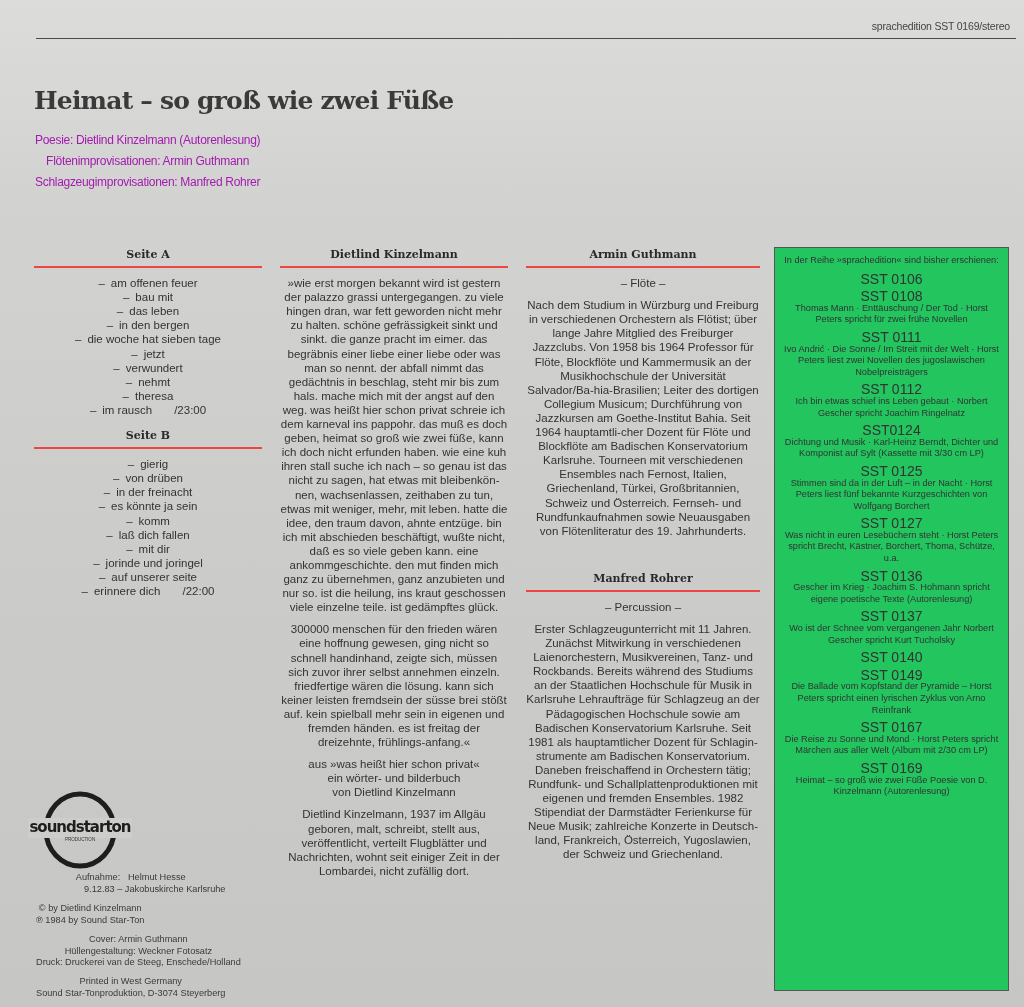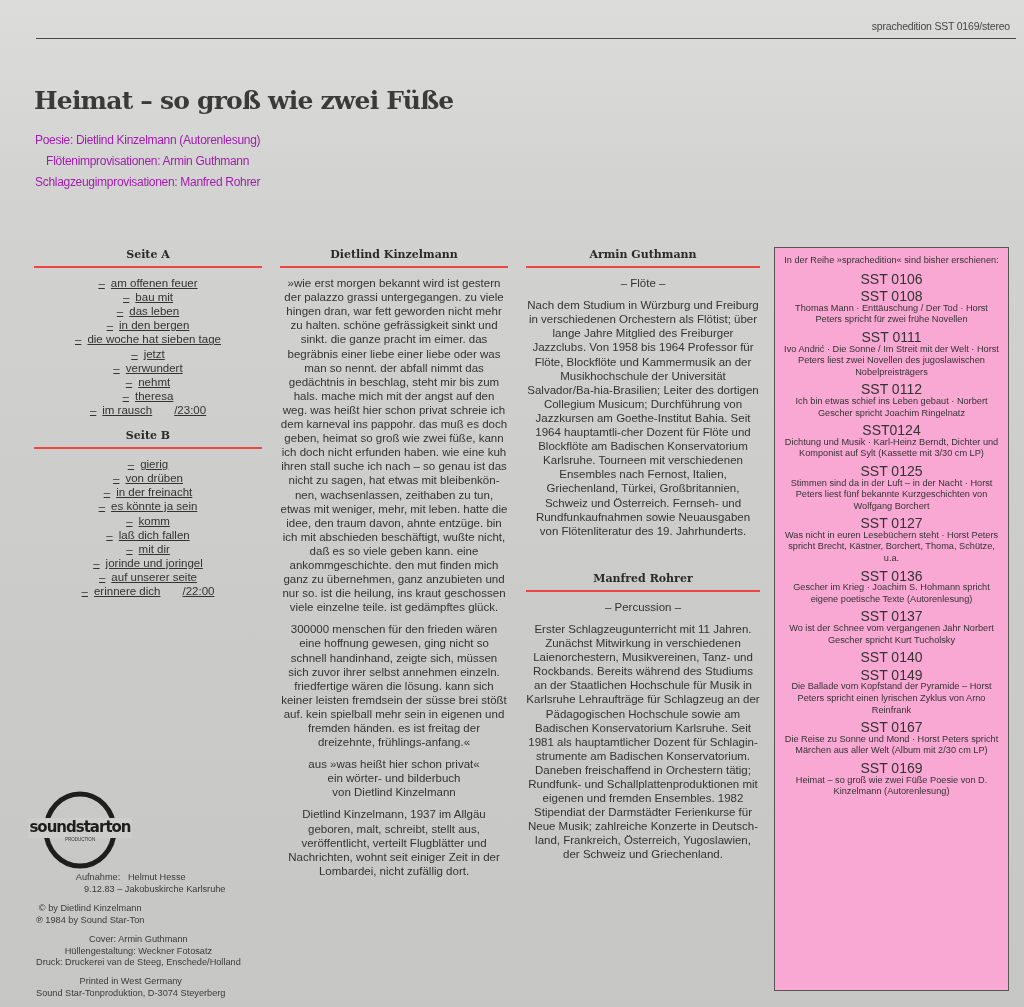--- a/index.html
+++ b/index.html
@@ -10,30 +10,30 @@
     color: #2e2e2e;
     font-family: "Liberation Sans", sans-serif;
   }
   .abs { position: absolute; text-align: center; }
   .series-label { right: 14px; top: 20px; font-size: 10.5px; color: #444; letter-spacing: -0.2px; }
   .top-rule { left: 36px; right: 8px; top: 38px; height: 1px; background: #4a4a4a; }
   .title { left: 34px; top: 86px; font-family: "DejaVu Serif", serif; font-weight: bold; font-size: 25px; color: #3a3a3a; letter-spacing: -0.8px; }
   .credits { left: 35px; top: 130px; font-size: 12px; line-height: 21px; color: #a21caf; letter-spacing: -0.3px; }
   .col { top: 248px; font-size: 11.5px; line-height: 14.1px; color: #333; }
   .col-head { font-family: "DejaVu Serif", serif; font-weight: bold; font-size: 11px; padding-bottom: 4px; border-bottom: 2px solid #ef4444; margin-bottom: 8px; color: #2a2a2a; }
-  .track { white-space: nowrap; text-decoration: underline; }
+  .track { white-space: nowrap; }
   .track .dash { margin-right: 6px; }
   .track .time { margin-left: 22px; }
   .side-gap { height: 12px; }
   .para { margin: 0 0 8px 0; }
   .role { margin: 0 0 8px 0; }
   .bio-gap { height: 26px; }
   .catalog-box {
     left: 774px; top: 247px; width: 235px; height: 744px;
-    border: 1.5px solid #555; background: #f9a8d4; padding: 7px 8px; box-sizing: border-box;
+    border: 1.5px solid #555; background: #22c55e; padding: 7px 8px; box-sizing: border-box;
     font-size: 9.2px; line-height: 11.6px; color: #333;
   }
   .catalog-intro { margin-bottom: 7px; }
   .cat-item { margin-bottom: 6px; }
   .cat-code { font-size: 14px; }
   .logo { left: 28px; top: 790px; width: 110px; height: 80px; }
   .footer { left: 36px; font-size: 9.2px; line-height: 11.6px; color: #3a3a3a; }
   .footer .indent { padding-left: 48px; }
 </style>
 </head>

